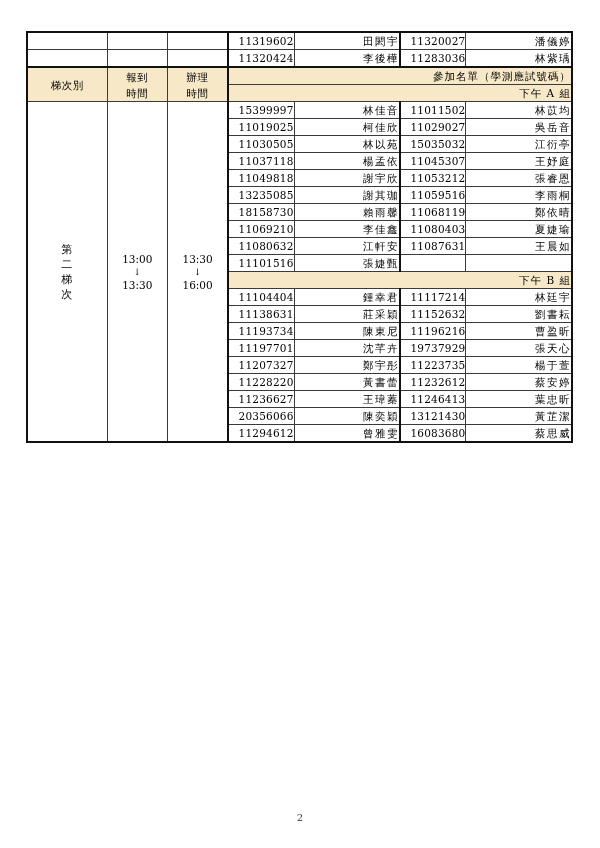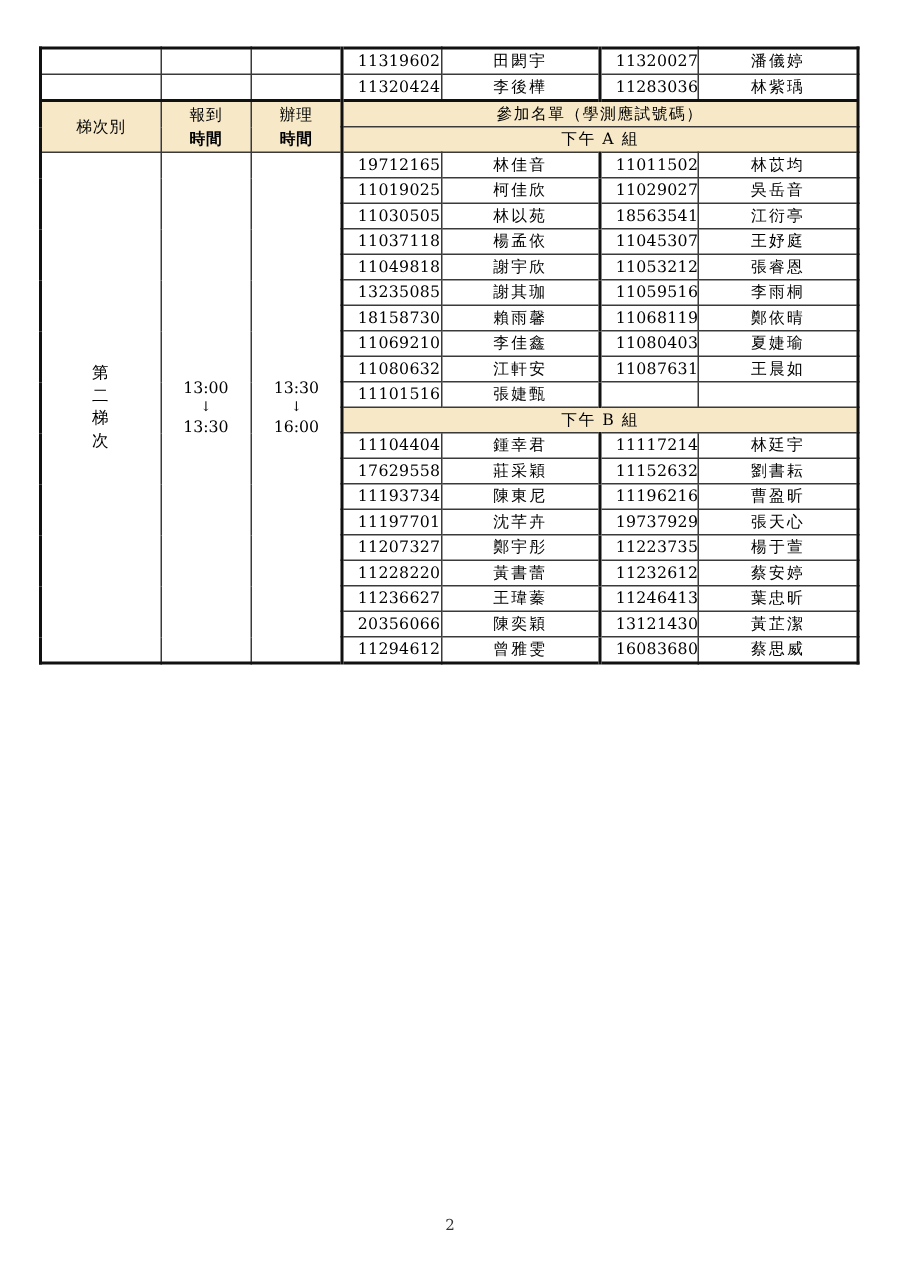--- a/index.html
+++ b/index.html
@@ -56,24 +56,24 @@
   .shade {
     background: #f7e9c8;
   }
   .hdr-label {
     text-align: center;
     font-size: 10.5px;
     line-height: 13px;
     padding: 2px 0;
     letter-spacing: 0.5px;
   }
-  .hdr-label .l2 { display: block; font-weight: bold; }
+  .hdr-label .l2 { display: block; }
 
   .banner {
-    text-align: center;
+    text-align: right;
     font-size: 11px;
     letter-spacing: 1px;
     height: 18px;
     line-height: 18px;
   }
 
   
   .batch-cell {
     text-align: center;
     vertical-align: middle;
@@ -101,21 +101,21 @@
   }
 
   
   .id-cell {
     text-align: right;
     padding-right: 7px;
     font-size: 10.5px;
     letter-spacing: 0.2px;
   }
   .name-cell {
-    text-align: center;
+    text-align: right;
     padding-left: 7px;
     font-size: 10.5px;
     letter-spacing: 1.5px;
   }
   .blank-cell { }
   .sep-right { border-right: 2px solid #111111 !important; }
   .sep-top { border-top: 2px solid #111111 !important; }
 
   
   #page-number {
@@ -176,35 +176,35 @@
           <td class="time-cell" rowspan="20">
             <span class="t">13:00</span>
             <span class="arrow">↓</span>
             <span class="t">13:30</span>
           </td>
           <td class="time-cell sep-right" rowspan="20">
             <span class="t">13:30</span>
             <span class="arrow">↓</span>
             <span class="t">16:00</span>
           </td>
-          <td class="id-cell">19712165</td>
+          <td class="id-cell">15399997</td>
           <td class="name-cell sep-right">林佳音</td>
           <td class="id-cell">11011502</td>
           <td class="name-cell">林苡均</td>
         </tr>
         <tr>
           <td class="id-cell">11019025</td>
           <td class="name-cell sep-right">柯佳欣</td>
           <td class="id-cell">11029027</td>
           <td class="name-cell">吳岳音</td>
         </tr>
         <tr>
           <td class="id-cell">11030505</td>
           <td class="name-cell sep-right">林以苑</td>
-          <td class="id-cell">18563541</td>
+          <td class="id-cell">15035032</td>
           <td class="name-cell">江衍亭</td>
         </tr>
         <tr>
           <td class="id-cell">11037118</td>
           <td class="name-cell sep-right">楊孟依</td>
           <td class="id-cell">11045307</td>
           <td class="name-cell">王妤庭</td>
         </tr>
         <tr>
           <td class="id-cell">11049818</td>
@@ -245,21 +245,21 @@
         <tr>
           <td class="shade banner" colspan="4">下午 B 組</td>
         </tr>
         <tr>
           <td class="id-cell">11104404</td>
           <td class="name-cell sep-right">鍾幸君</td>
           <td class="id-cell">11117214</td>
           <td class="name-cell">林廷宇</td>
         </tr>
         <tr>
-          <td class="id-cell">17629558</td>
+          <td class="id-cell">11138631</td>
           <td class="name-cell sep-right">莊采穎</td>
           <td class="id-cell">11152632</td>
           <td class="name-cell">劉書耘</td>
         </tr>
         <tr>
           <td class="id-cell">11193734</td>
           <td class="name-cell sep-right">陳東尼</td>
           <td class="id-cell">11196216</td>
           <td class="name-cell">曹盈昕</td>
         </tr>

